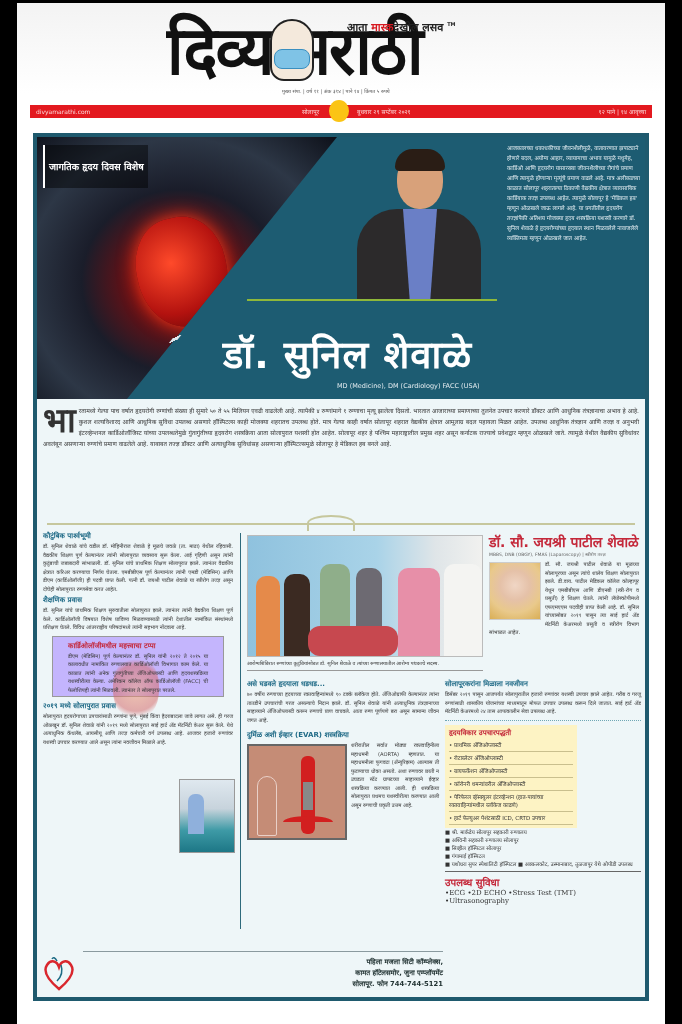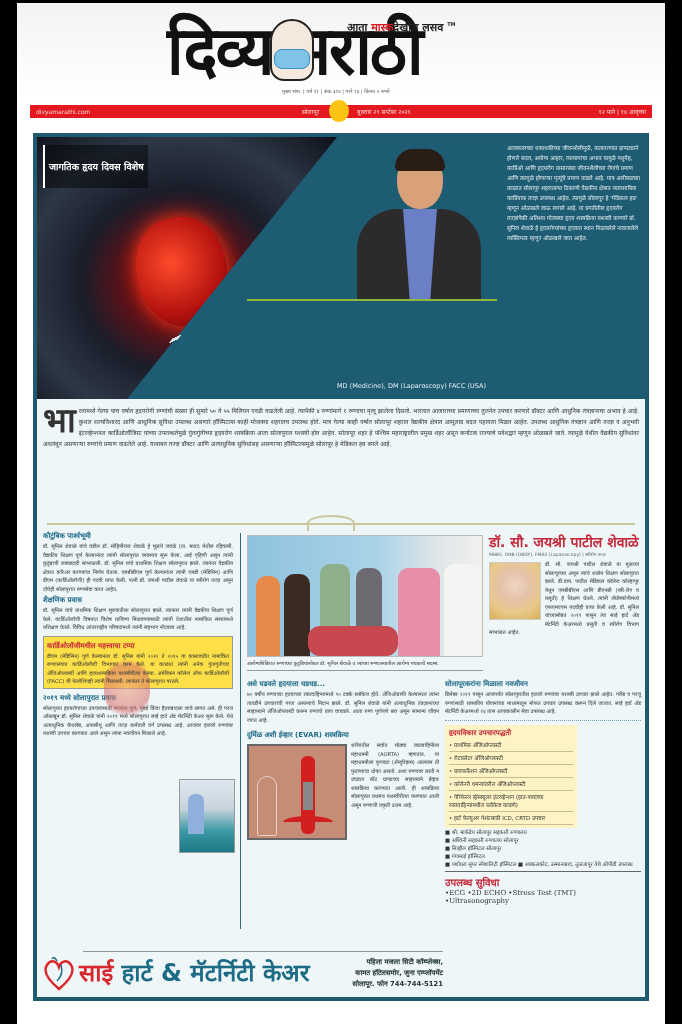--- a/index.html
+++ b/index.html
@@ -39,21 +39,21 @@
 .intro{position:absolute;left:6px;top:268px;width:596px;font-size:6px;line-height:11px;color:#333;text-align:justify}
 .intro .drop{float:left;font-size:34px;line-height:30px;font-weight:bold;color:#333;margin-right:3px}
 .ornament{position:absolute;left:10px;top:386px;width:588px;height:2px;background:#c6c79d}
 .orn-c{position:absolute;left:270px;top:378px;width:48px;height:16px;border:2px solid #c6c79d;border-radius:50% 50% 0 0;border-bottom:none}
 
 .col1{position:absolute;left:6px;top:392px;width:190px;height:400px}
 .colsep{position:absolute;left:203px;top:396px;width:1px;height:396px;background:#2e6a7c}
 .sec-h{font-size:7px;font-weight:bold;color:#1f6a86;margin:2px 0 2px}
 .sec-h.red{color:#c4283a}
 .para{font-size:5.2px;line-height:8.5px;color:#3a3a3a;text-align:justify}
-.boxed{margin:4px 0;border:1px solid #999;background:#fde047;padding:2px 3px;position:relative}
+.boxed{margin:4px 9px;border:1px solid #999;background:#c4b5fd;padding:2px 15px;position:relative}
 .boxed .heart-bg{position:absolute;left:60px;top:20px;width:46px;height:62px;border-radius:45%;background:radial-gradient(circle,#f0a07a,#d56a6a 60%,transparent 75%);opacity:.55}
 
 .photo2{position:absolute;left:210px;top:398px;width:236px;height:122px;background:linear-gradient(90deg,#8fc2de 0,#a9d3e8 55%,#dfe5e8 80%,#f1f1ef 100%);border:1px solid #bbb;overflow:hidden}
 .pp{position:absolute;bottom:0;border-radius:10px 10px 0 0}
 .caption2{position:absolute;left:210px;top:523px;width:236px;font-size:5px;color:#333}
 .capline{position:absolute;left:210px;top:533px;width:236px;height:1px;background:#999}
 
 .col3{position:absolute;left:452px;top:395px;width:150px;height:150px}
 .dr-h{font-size:14px;font-weight:bold;color:#c4283a}
 .dr-deg{font-size:4.5px;color:#666;margin-bottom:3px}
@@ -119,21 +119,22 @@
       </div>
       <div class="hero-diag"></div>
       <div class="hero-tag">जागतिक हृदय दिवस विशेष</div>
       <div class="photo">
         <div class="suit"></div>
         <div class="shirt"></div>
         <div class="head"></div>
         <div class="hair"></div>
       </div>
       <div class="greenline"></div>
-      <div class="hero-deg">MD (Medicine), DM (Laparoscopy) FACC (USA)</div>
+      <div class="hero-name">डॉ. सुनिल शेवाळे</div>
+      <div class="hero-deg">MD (Medicine), DM (Cardiology) FACC (USA)</div>
       <div class="hero-text">आजकालच्या धकाधकीच्या जीवनशैलीमुळे, वातावरणात झपाट्याने होणारे बदल, अयोग्य आहार, व्यायामाचा अभाव यामुळे मधुमेह, कार्डिओ आणि हृदयरोग यासारख्या जीवनशैलीच्या रोगांचे प्रमाण आणि त्यामुळे होणाऱ्या मृत्यूंचे प्रमाण वाढले आहे. मात्र अलीकडच्या काळात सोलापूर शहरातल्या ठिकाणी वैद्यकीय क्षेत्रात व्यावसायिक कार्डियाक तज्ज्ञ उपलब्ध आहेत. त्यामुळे सोलापूर हे 'मेडिकल हब' म्हणून ओळखले जाऊ लागले आहे. या प्रगतीतील हृदयरोग तज्ज्ञांपैकी अतिशय मोजक्या हृदय शस्त्रक्रिया यशस्वी करणारे डॉ. सुनिल शेवाळे हे हृदयरोग्यांच्या हृदयात स्थान मिळवलेले नावाजलेले व्यक्तिमत्व म्हणून ओळखले जात आहेत.</div>
     </div>
 
     <div class="intro">
       <span class="drop">भा</span>
       <span>रतामध्ये गेल्या पाच वर्षात हृदयरोगी रुग्णांची संख्या ही सुमारे ५० ते ५५ मिलियन एवढी वाढलेली आहे. त्यापैकी ४ रुग्णांमागे १ रुग्णाचा मृत्यू झालेला दिसतो. भारतात आजाराच्या प्रमाणाच्या तुलनेत उपचार करणारे डॉक्टर आणि आधुनिक तंत्रज्ञानाचा अभाव हे आहे. कुशल शल्यविशारद आणि आधुनिक सुविधा उपलब्ध असणारे हॉस्पिटल्स काही मोजक्या शहरातच उपलब्ध होते. मात्र गेल्या काही वर्षात सोलापूर शहरात वैद्यकीय क्षेत्रात आमूलाग्र बदल पहायला मिळत आहेत. उपलब्ध आधुनिक तंत्रज्ञान आणि तज्ज्ञ व अनुभवी इंटरव्हेन्शनल कार्डिओलॉजिस्ट यांच्या उपलब्धतेमुळे गुंतागुंतीच्या हृदयरोग शस्त्रक्रिया आता सोलापुरात यशस्वी होत आहेत. सोलापूर शहर हे पश्चिम महाराष्ट्रातील प्रमुख शहर असून कर्नाटक राज्याचे प्रवेशद्वार म्हणून ओळखले जाते. त्यामुळे येथील वैद्यकीय सुविधांवर अवलंबून असणाऱ्या रुग्णांचे प्रमाण वाढलेले आहे. याबाबत तज्ज्ञ डॉक्टर आणि अत्याधुनिक सुविधांसह असणाऱ्या हॉस्पिटल्समुळे सोलापूर हे मेडिकल हब बनले आहे.</span>
     </div>
     <div class="ornament"></div>
     <div class="orn-c"></div>
 
@@ -210,23 +211,20 @@
       <div class="doc"></div>
     </div>
 
     <div class="footer">
       <div class="footline"></div>
       <svg class="logo-icon" viewBox="0 0 32 38">
         <path d="M16 34 C4 24 0 16 4 10 C8 4 14 6 16 12 C18 6 24 4 28 10 C32 16 28 24 16 34Z" fill="none" stroke="#d9272e" stroke-width="2.5"></path>
         <path d="M14 6 C12 2 10 2 9 4" fill="none" stroke="#1d6b85" stroke-width="1.5"></path>
         <path d="M18 10 C20 16 18 22 14 26" fill="none" stroke="#1d6b85" stroke-width="1.5"></path>
       </svg>
-      <div class="brand">
-        <span class="r">साई</span><span class="t"> हार्ट &amp; मॅटर्निटी केअर</span>
-      </div>
       <div class="addr">
         <div>पहिला मजला सिटी कॉम्प्लेक्स,</div>
         <div>कामत हॉटेलसमोर, जुना एम्प्लॉयमेंट</div>
         <div>सोलापूर. फोन 744-744-5121</div>
       </div>
     </div>
 
   </div>
 </div>
 

